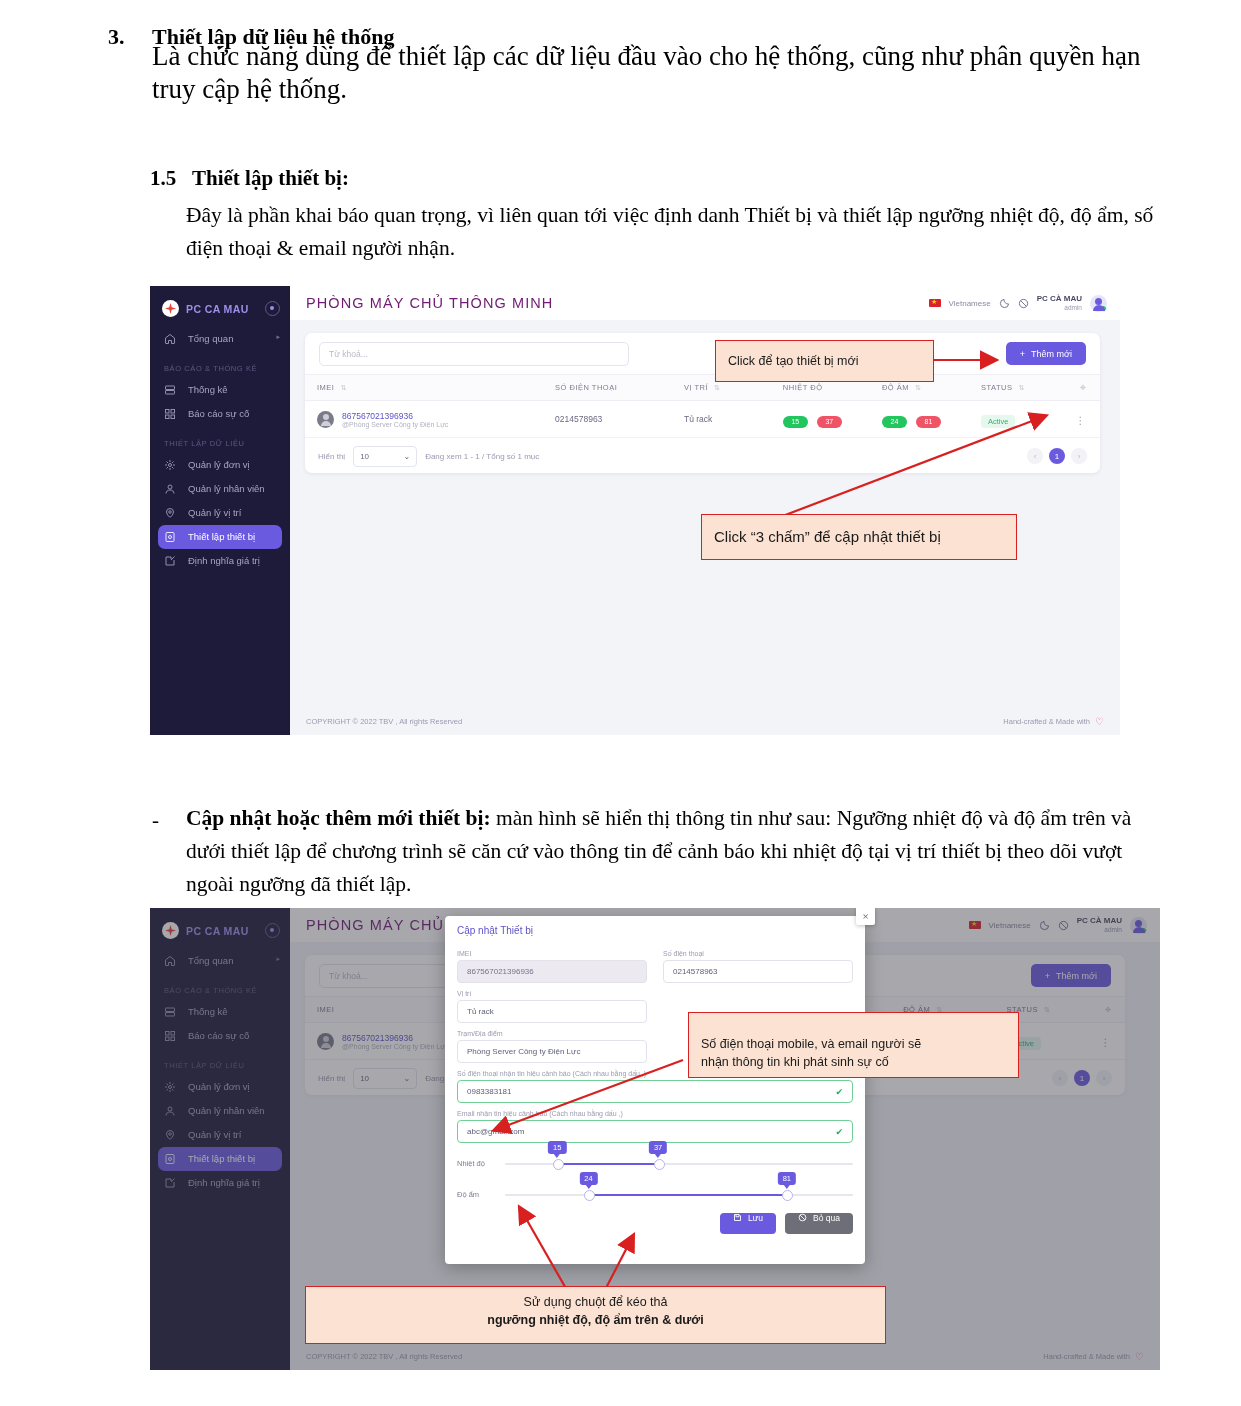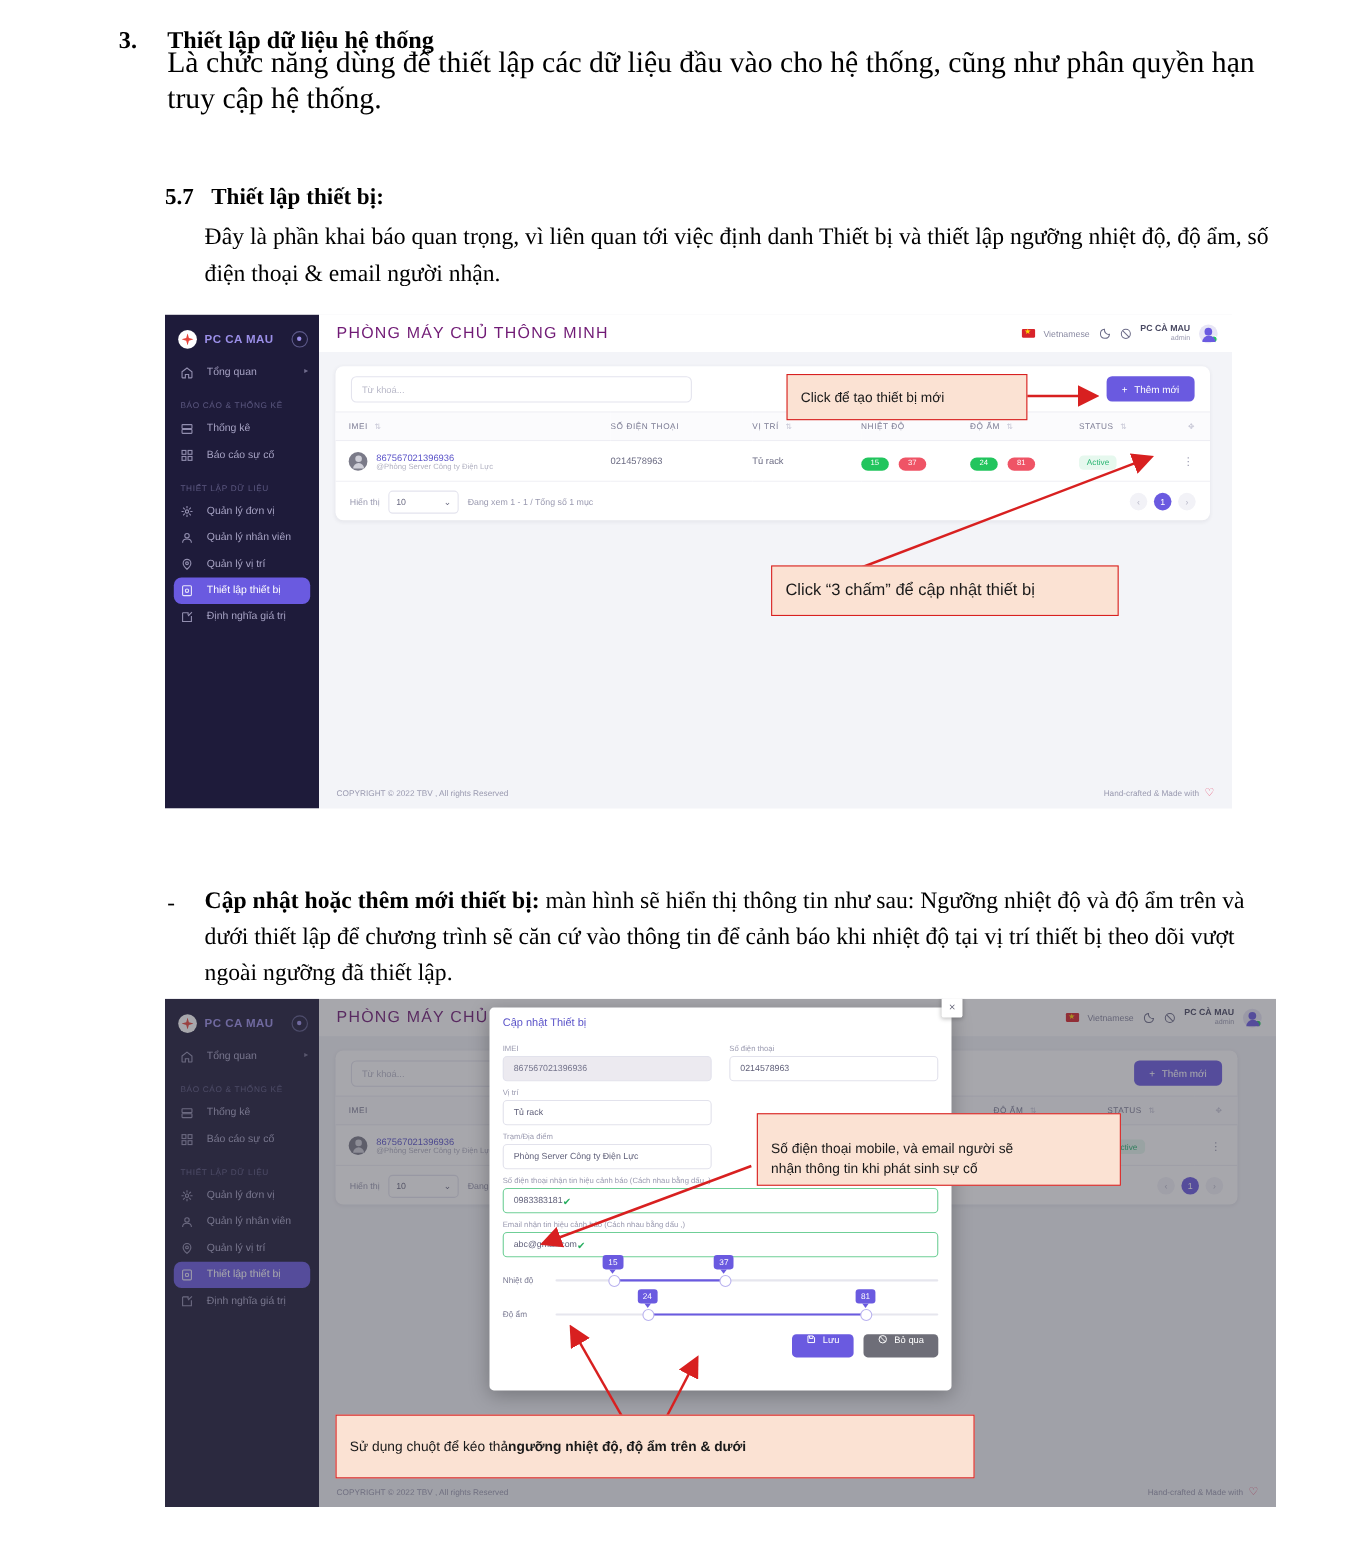--- a/index.html
+++ b/index.html
@@ -110,21 +110,21 @@
   .modal-title{font-family:"Liberation Sans",sans-serif;font-size:10px;color:#5b54c9;}
   .modal-x{position:absolute;right:-10px;top:-10px;width:19px;height:19px;background:#fff;
      border-radius:2px;display:flex;align-items:center;justify-content:center;color:#55556b;font-size:11px;
      box-shadow:0 1px 4px rgba(0,0,0,.25);}
   .fgrid{display:flex;gap:16px;padding:0 12px;}
   .fcol{flex:1;}
   .flabel{font-family:"Liberation Sans",sans-serif;font-size:7px;color:#9a9ab0;margin:7px 0 3px 0;}
   .finput{height:21px;border:1px solid #e2e2ec;border-radius:4px;display:flex;align-items:center;
      padding:0 9px;font-family:"Liberation Sans",sans-serif;font-size:8px;color:#60607a;background:#fff;}
   .finput.dis{background:#eceaf0;color:#74748c;}
-  .finput.ok{border-color:#6fcf97;justify-content:flex-start;}
+  .finput.ok{border-color:#6fcf97;justify-content:space-between;}
   .tick{color:#27ae60;font-size:9px;}
   .sliderow{display:flex;align-items:center;padding:0 12px;margin-top:16px;position:relative;}
   .slabel{font-family:"Liberation Sans",sans-serif;font-size:7.5px;color:#7c7c94;width:48px;flex:none;}
   .track{position:relative;flex:1;height:2px;background:#e6e6ee;border-radius:2px;}
   .fill{position:absolute;height:2px;background:#6a5ae0;top:0;border-radius:2px;}
   .knob{position:absolute;top:-3.5px;width:9px;height:9px;border-radius:50%;background:#fff;border:1.6px solid #b9b2ef;}
   .tip{position:absolute;top:-22px;transform:translateX(-50%);background:#6a5ae0;color:#fff;
      font-family:"Liberation Sans",sans-serif;font-size:7.5px;padding:2px 5px;border-radius:3px;}
   .tip:after{content:"";position:absolute;left:50%;margin-left:-3px;bottom:-4px;
      border-left:3px solid transparent;border-right:3px solid transparent;border-top:4px solid #6a5ae0;}
@@ -138,21 +138,21 @@
 <body>
 
 <div class="doc">
   <div class="h3-row">
     <span class="h3-num">3.</span>
     <span class="h3-title">Thiết lập dữ liệu hệ thống</span>
   </div>
   <div class="para1">Là chức năng dùng để thiết lập các dữ liệu đầu vào cho hệ thống, cũng như phân quyền hạn truy cập hệ thống.</div>
 
   <div class="h32-row">
-    <span class="h32-num">5.7</span>
+    <span class="h32-num">1.5</span>
     <span class="h32-title">Thiết lập thiết bị:</span>
   </div>
   <div class="para2">Đây là phần khai báo quan trọng, vì liên quan tới việc định danh Thiết bị và thiết lập ngưỡng nhiệt độ, độ ẩm, số điện thoại &amp; email người nhận.</div>
 
   <div class="bullet-dash">-</div>
   <div class="para3"><b>Cập nhật hoặc thêm mới thiết bị:</b><span> màn hình sẽ hiển thị thông tin như sau: Ngưỡng nhiệt độ và độ ẩm trên và dưới thiết lập để chương trình sẽ căn cứ vào thông tin để cảnh báo khi nhiệt độ tại vị trí thiết bị theo dõi vượt ngoài ngưỡng đã thiết lập.</span></div>
 </div>
 
 <div class="shot" style="left:150px;top:286px;width:970px;height:449px;">
 
@@ -595,17 +595,17 @@
     <line x1="533" y1="152" x2="345" y2="222" stroke="#d82020" stroke-width="2.2" marker-end="url(#ah2)"></line>
     <line x1="430" y1="405" x2="370" y2="300" stroke="#d82020" stroke-width="2.2" marker-end="url(#ah2)"></line>
     <line x1="443" y1="405" x2="483" y2="328" stroke="#d82020" stroke-width="2.2" marker-end="url(#ah2)"></line>
   </svg>
 
   <div class="anno" style="left:538px;top:104px;width:305px;height:52px;font-size:12.5px;flex-direction:column;align-items:flex-start;justify-content:flex-end;">
     <span>Số điện thoại mobile, và email người sẽ</span>
     <span>nhận thông tin khi phát sinh sự cố</span>
   </div>
 
-  <div class="anno" style="left:155px;top:378px;width:555px;height:44px;font-size:12.5px;">
+  <div class="anno" style="left:155px;top:378px;width:555px;height:44px;font-size:12.5px;flex-direction:column;">
     <span>Sử dụng chuột để kéo thả </span>
       <b>ngưỡng nhiệt độ, độ ẩm trên &amp; dưới</b>
   </div>
 </div>
 
 </body></html>

